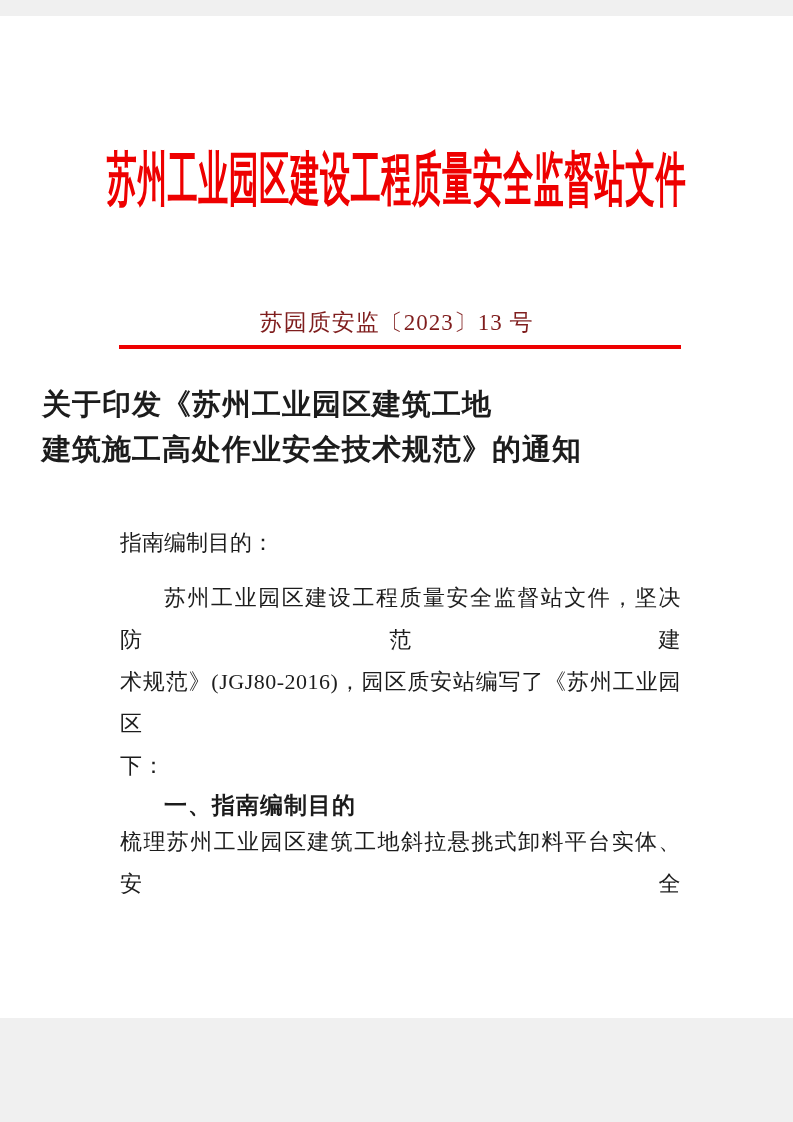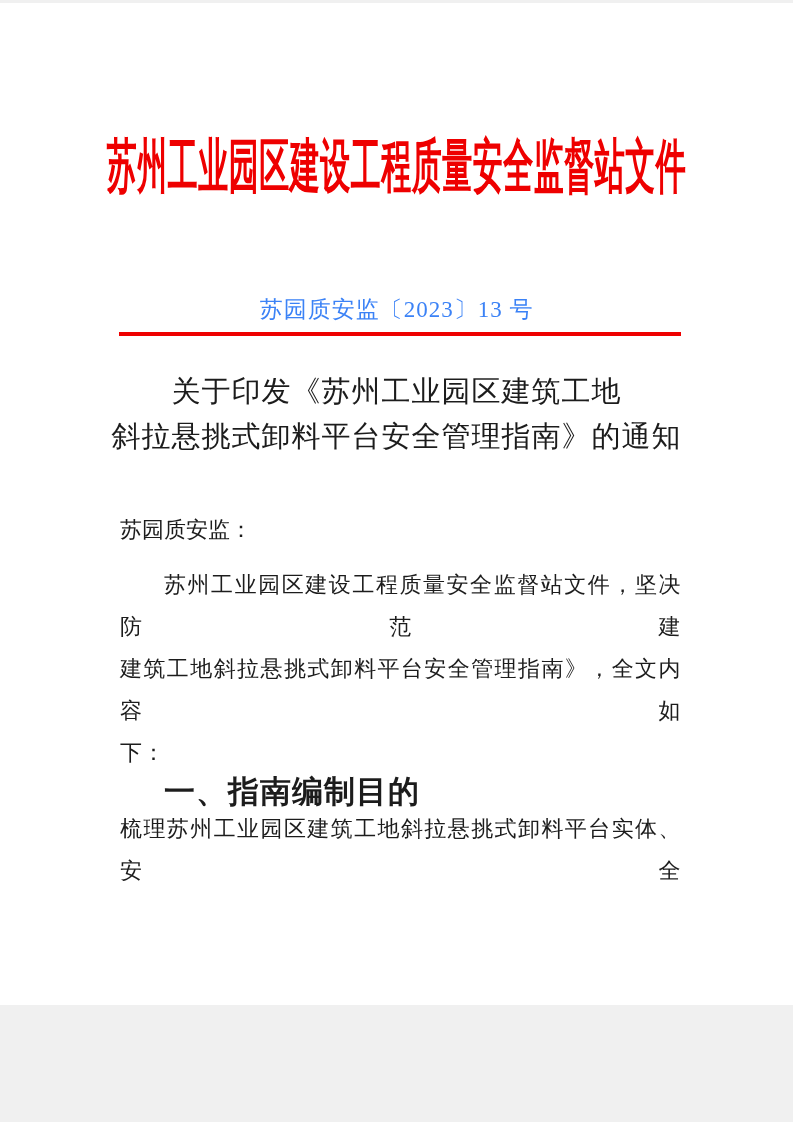--- a/index.html
+++ b/index.html
@@ -1,21 +1,21 @@
 <!DOCTYPE html>
 <html><head>
 <meta charset="utf-8">
 <style>
   * { margin: 0; padding: 0; box-sizing: border-box; }
   html, body { background: #f0f0f0; }
   .page {
     position: relative;
     width: 793px;
     height: 1002px;
-    margin: 3px auto;
+    margin: 16px auto;
     background: #ffffff;
     overflow: hidden;
     font-family: "Liberation Serif", "DejaVu Serif", serif;
     color: #1c1c1c;
   }
   .agency-header {
     position: absolute;
     top: 118px; left: 0;
     width: 100%; height: 92px;
     display: flex; align-items: center; justify-content: center;
@@ -29,37 +29,38 @@
     transform: scaleY(1.95);
     transform-origin: 50% 50%;
   }
   .doc-number {
     position: absolute;
     top: 291px; left: 0;
     width: 100%;
     text-align: center;
     font-size: 23px;
     letter-spacing: 1px;
-    color: #3b82f6;
+    color: #7f1d1d;
   }
   .red-rule {
     position: absolute;
     top: 329px; left: 119px;
     width: 562px; height: 4px;
     background: #ee0000;
   }
   .doc-title {
     position: absolute;
     top: 366px; left: 0;
     width: 100%;
-    text-align: center;
-    font-weight: normal;
+    text-align: left;
+    font-weight: bold;
     font-size: 29px;
     line-height: 45px;
     letter-spacing: 1px;
+    padding-left: 42px;
   }
   .body-col {
     position: absolute;
     top: 506px; left: 120px;
     width: 561px;
     font-size: 22px;
     line-height: 42px;
     color: #1c1c1c;
   }
   .salutation { text-align: left; }
@@ -67,21 +68,21 @@
   .para .line {
     text-align: justify;
     text-align-last: justify;
     letter-spacing: 0.5px;
   }
   .para .line.first { text-indent: 44px; }
   .para .line.last { text-align-last: left; }
   .section-heading {
     font-family: "Liberation Sans", "DejaVu Sans", sans-serif;
     font-weight: bold;
-    font-size: 31px;
+    font-size: 23px;
     line-height: 32px;
     margin-top: 2px;
     text-indent: 44px;
     text-align: left;
     letter-spacing: 1px;
   }
   .para.second { margin-top: 0; }
 </style>
 </head>
 <body>
@@ -91,30 +92,30 @@
   <div class="agency-header">
     <div class="agency-title">苏州工业园区建设工程质量安全监督站文件</div>
   </div>
 
   <div class="doc-number">苏园质安监〔2023〕13 号</div>
 
   <div class="red-rule"></div>
 
   <div class="doc-title">
     <div>关于印发《苏州工业园区建筑工地</div>
-    <div>斜拉悬挑式卸料平台安全管理指南》的通知</div>
+    <div>建筑施工高处作业安全技术规范》的通知</div>
   </div>
 
   <div class="body-col">
 
-    <div class="salutation">苏园质安监：</div>
+    <div class="salutation">指南编制目的：</div>
 
     <div class="para">
       <div class="line first">苏州工业园区建设工程质量安全监督站文件，坚决防范建</div>
-      <div class="line">建筑工地斜拉悬挑式卸料平台安全管理指南》，全文内容如</div>
+      <div class="line">术规范》(JGJ80-2016)，园区质安站编写了《苏州工业园区</div>
       <div class="line last">下：</div>
     </div>
 
     <div class="section-heading">一、指南编制目的</div>
 
     <div class="para second">
       <div class="line">梳理苏州工业园区建筑工地斜拉悬挑式卸料平台实体、安全</div>
 
     </div>
 

